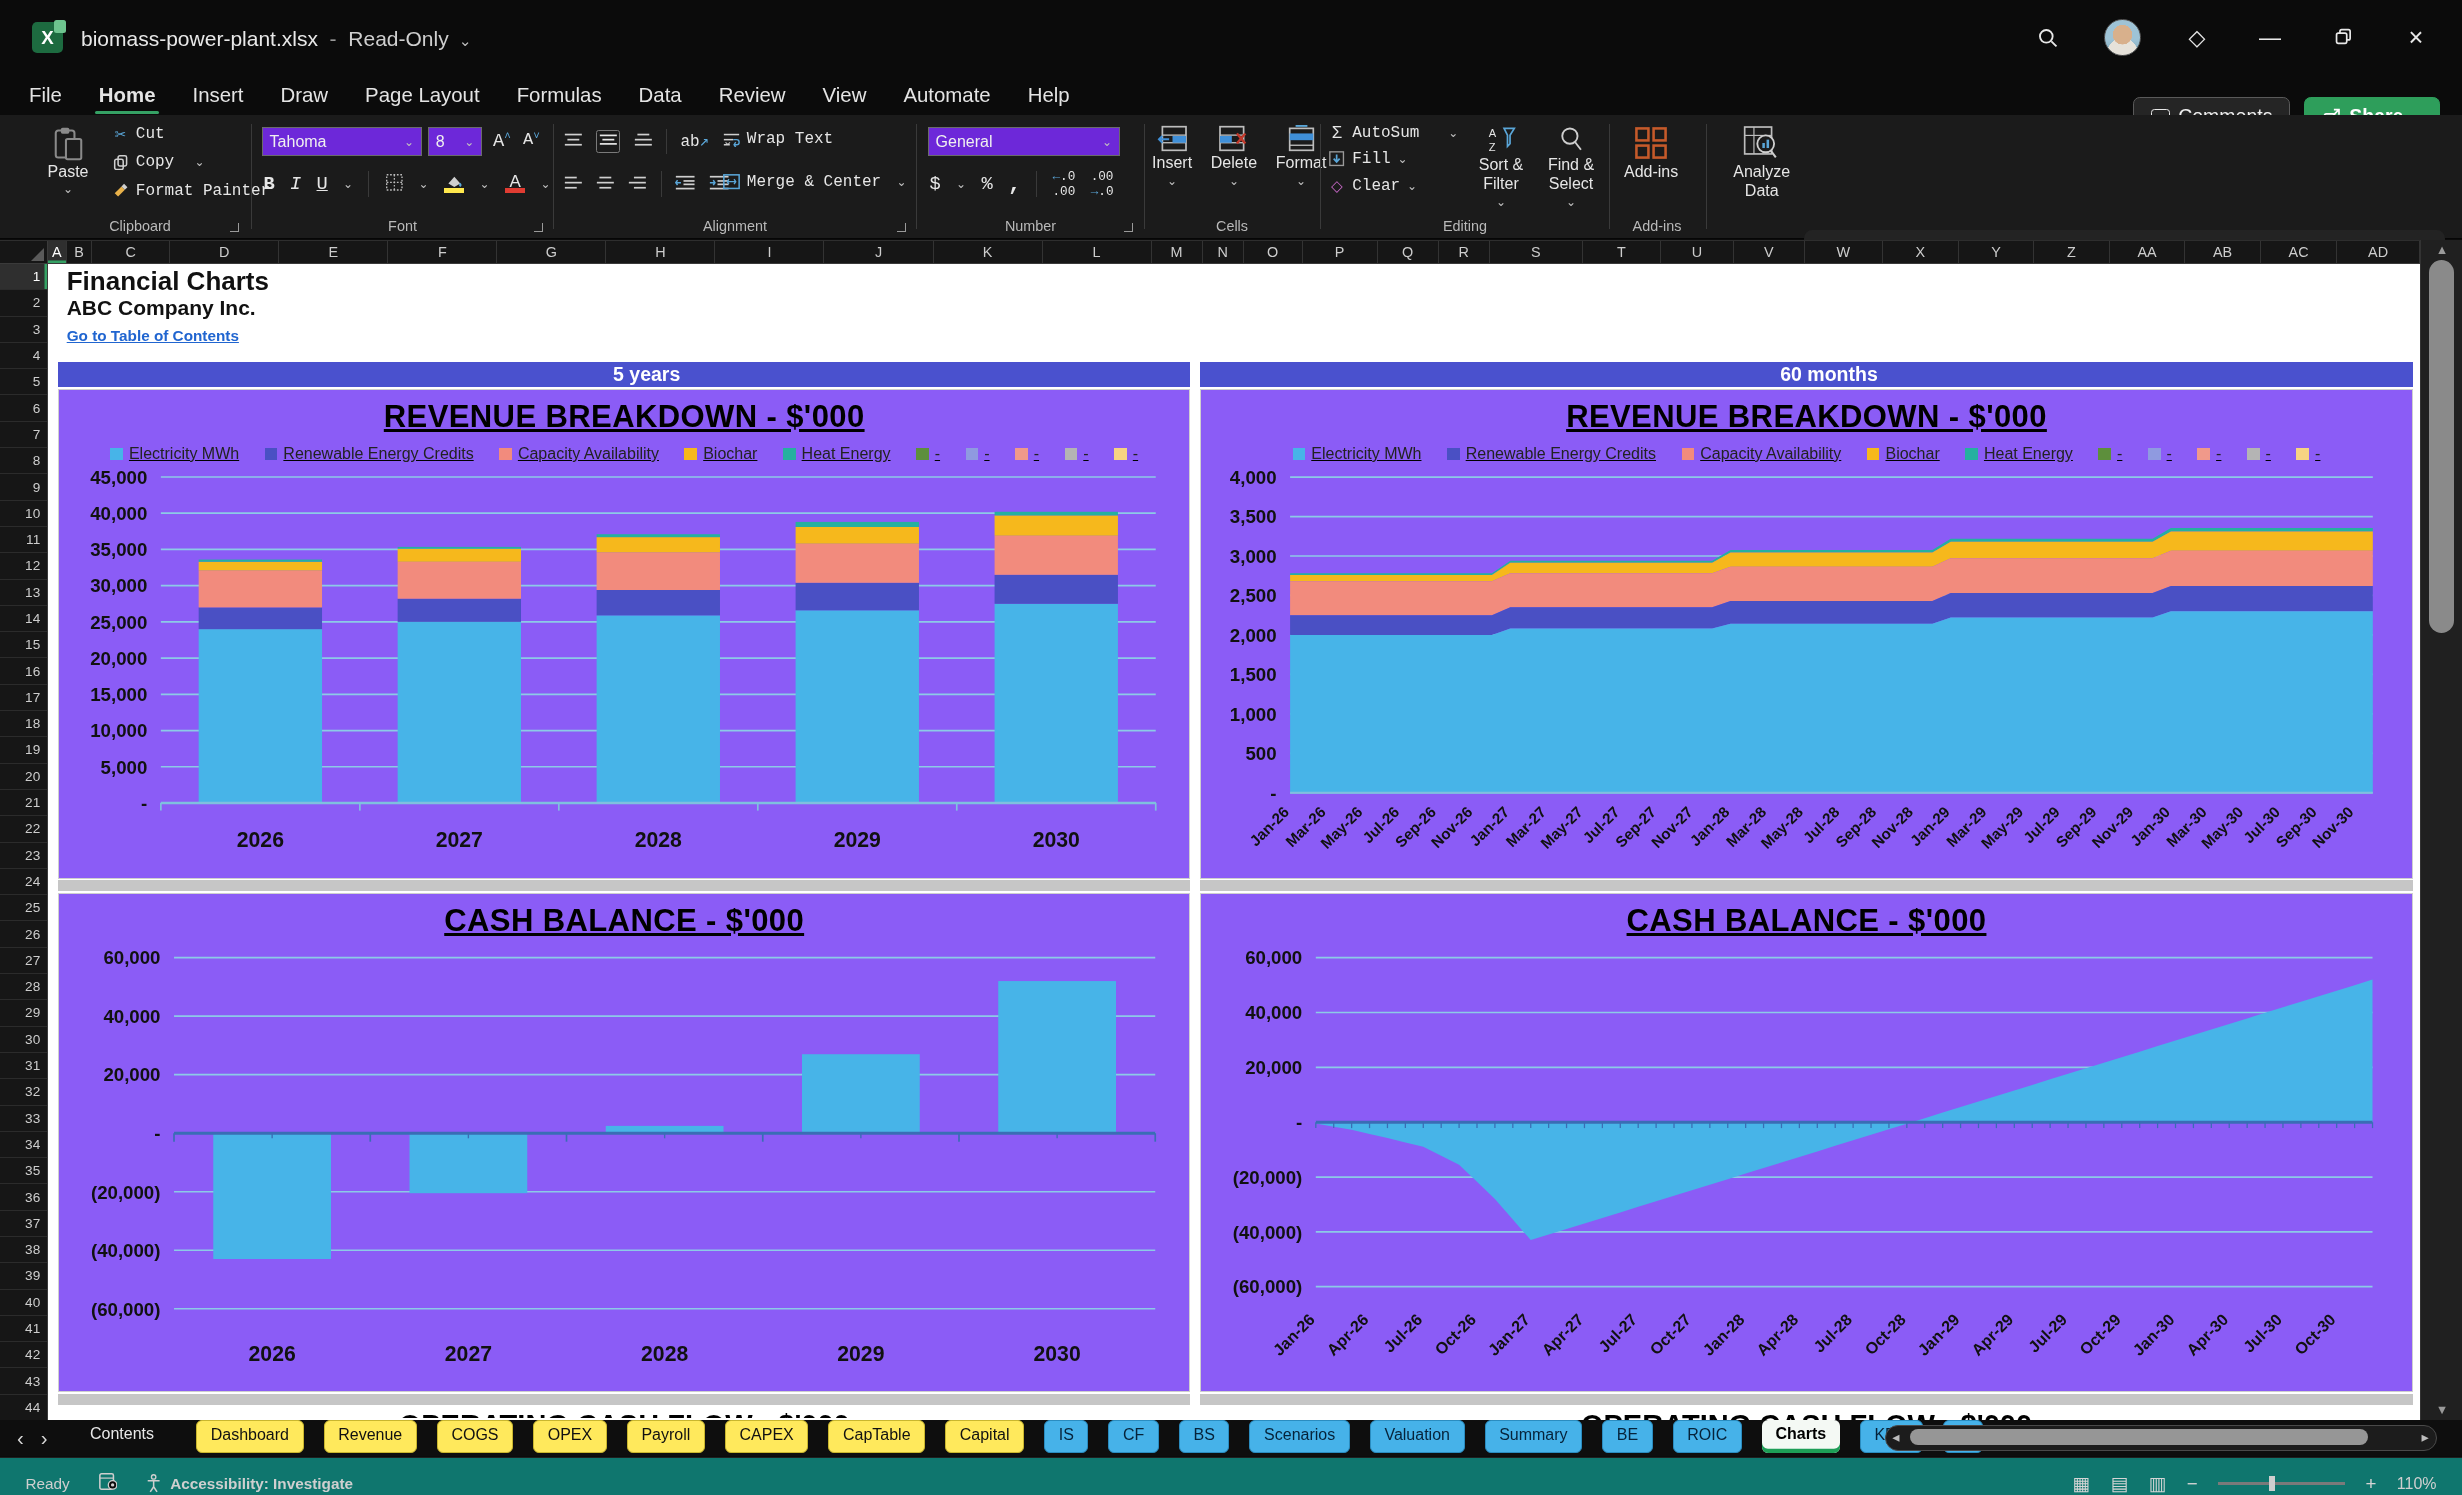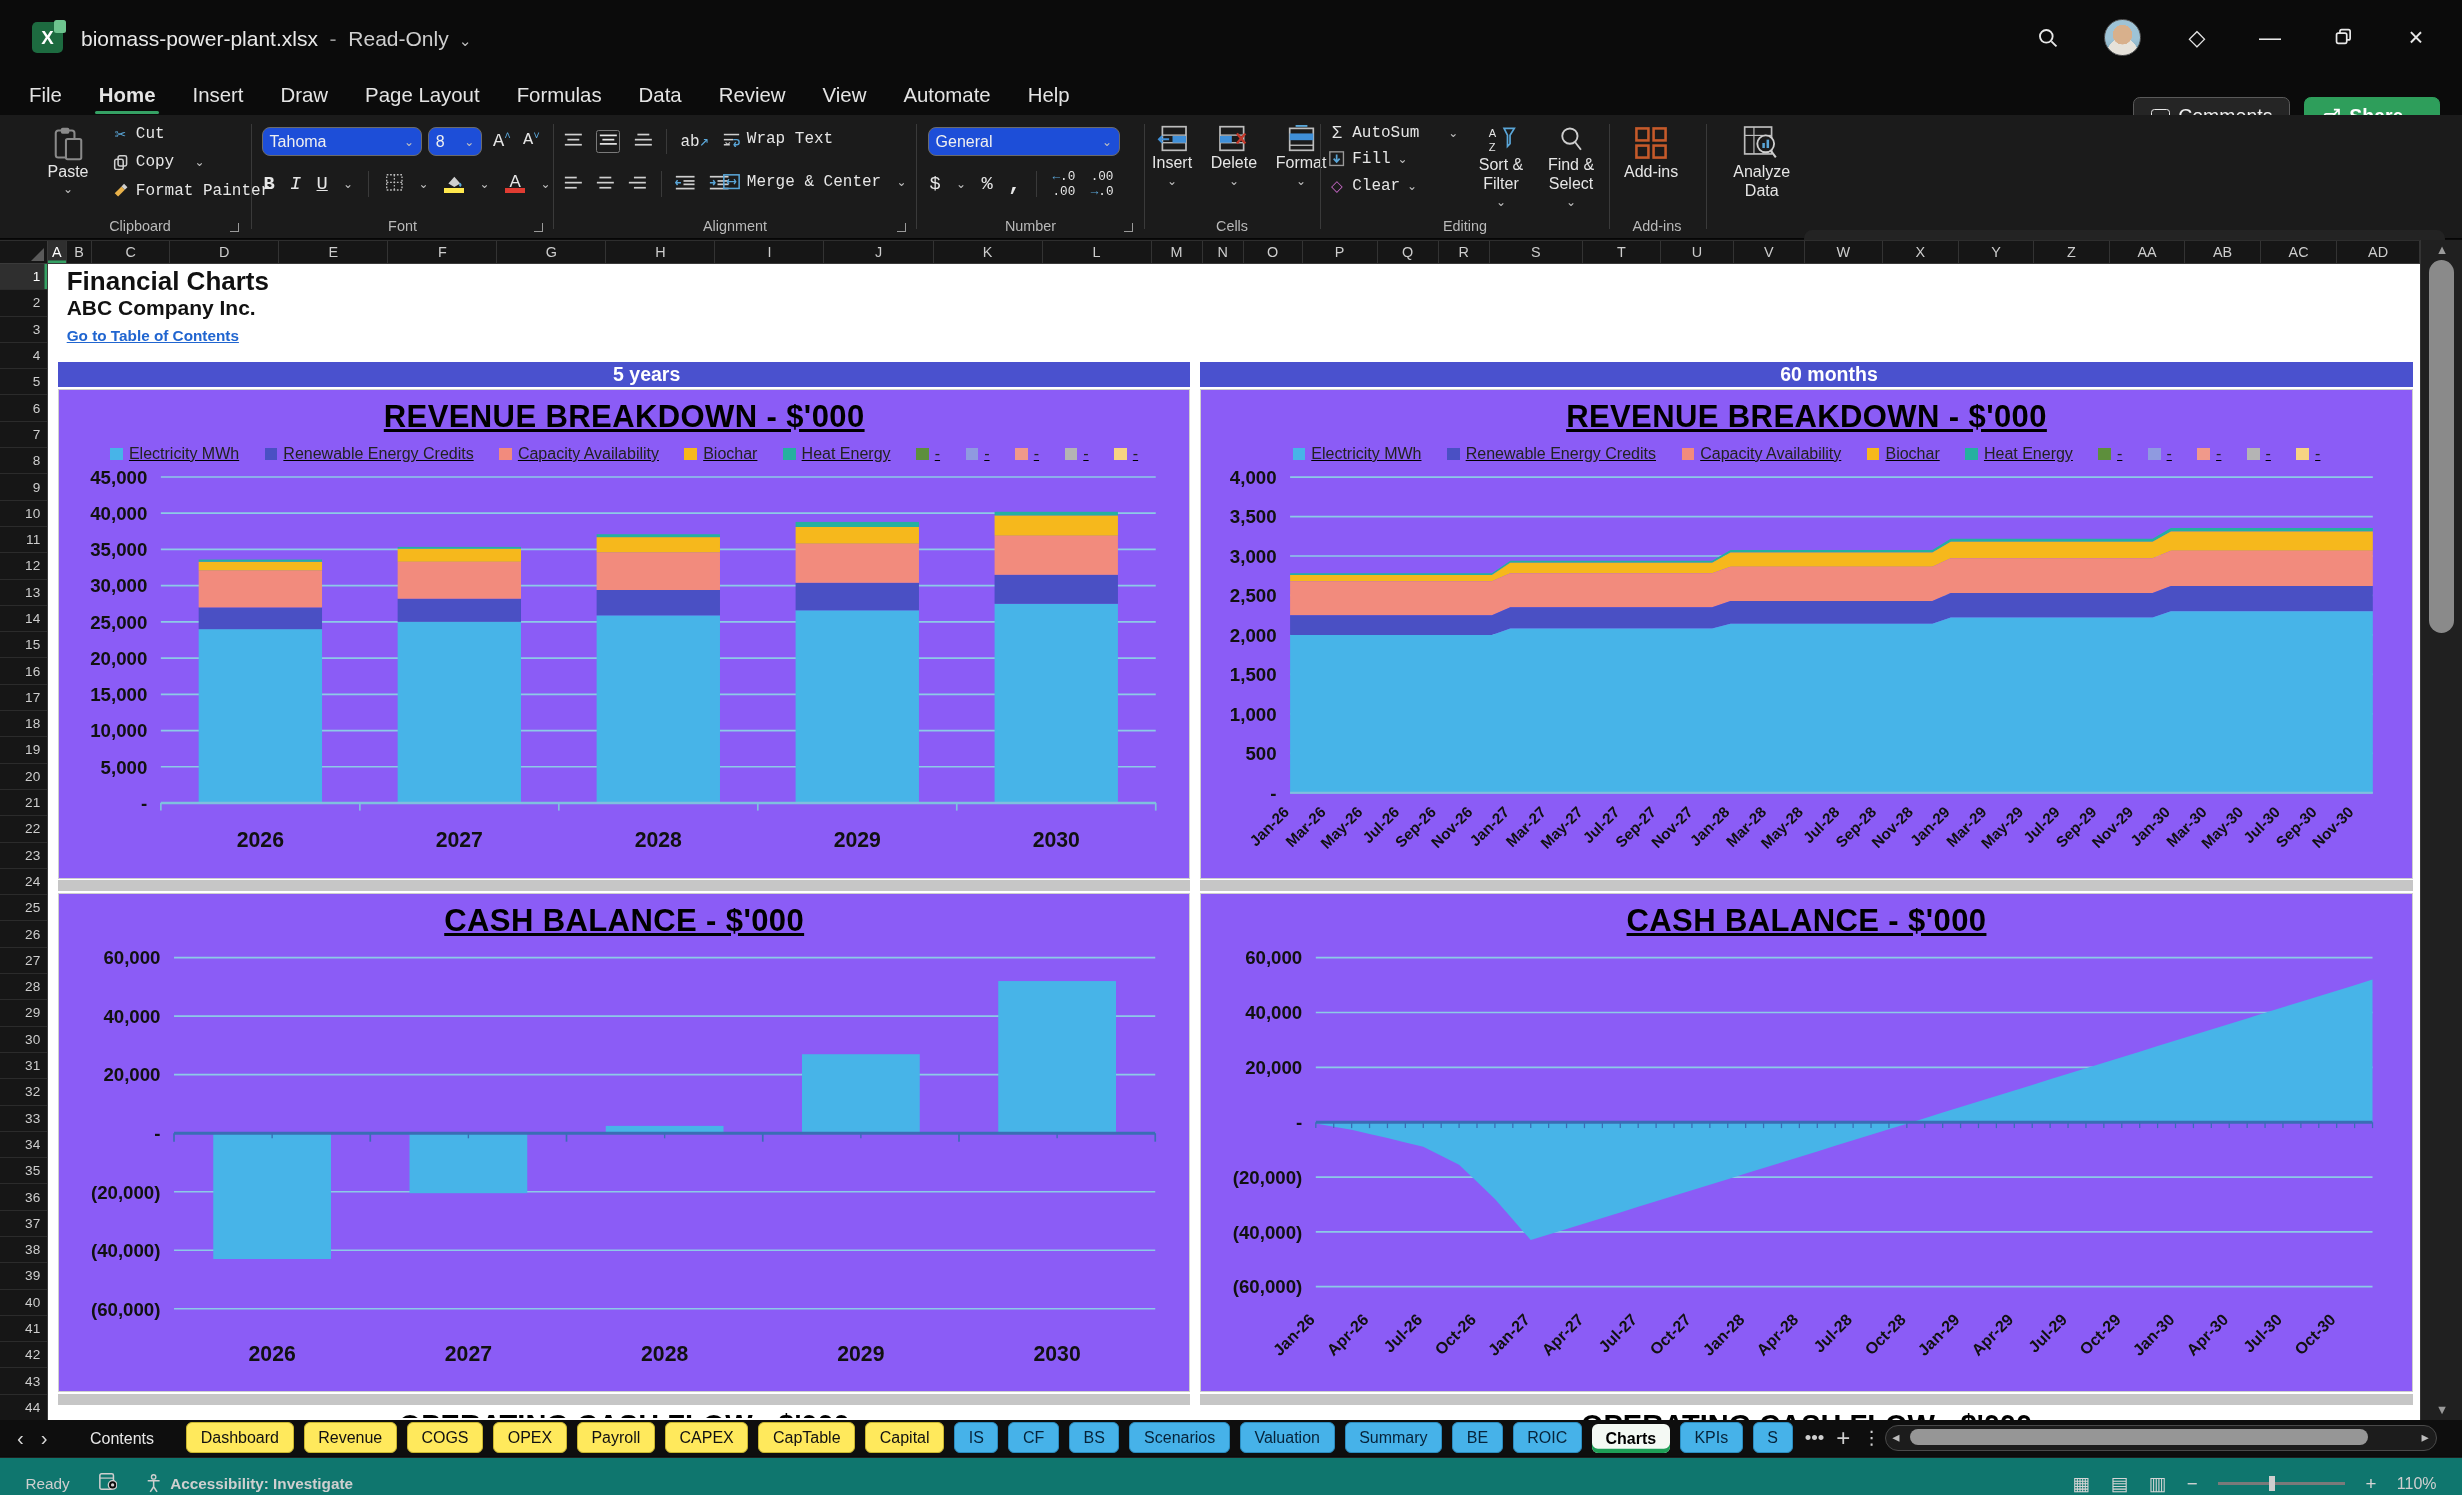--- a/index.html
+++ b/index.html
@@ -40,21 +40,21 @@
   
   #ribbon { position:absolute; left:0; top:115px; width:100%; height:124px; background:#1b1b1b; border-bottom:1.7px solid #060606; }
   .rgroup { position:absolute; top:0; height:122px; }
   .rlabel { position:absolute; bottom:3.4px; left:0; right:0; text-align:center; color:#b9b9b9; font-size:14.4px; }
   .launcher { position:absolute; bottom:5.1px; right:6.8px; width:9.3px; height:9.3px;
     border-right:1.7px solid #9a9a9a; border-bottom:1.7px solid #9a9a9a; }
   .rdiv { position:absolute; top:8.5px; width:0.8px; height:105px; background:#3a3a3a; }
   .rtext { color:#e6e6e6; font-size:16px; white-space:nowrap;font-family:Liberation Mono, monospace; }
   .dim { color:#8a8a8a; }
   .chev { color:#c0c0c0; font-size:12px; }
-  .combo { background:#1d4ed8; border:0.8px solid #6b6b6b; border-radius:8px; color:#f0f0f0; font-size:16px;
+  .combo { background:#6d28d9; border:0.8px solid #6b6b6b; border-radius:0; color:#f0f0f0; font-size:16px;
     display:flex; align-items:center; justify-content:space-between; padding:0 6.8px; height:29px; }
   .rbtn { display:flex; align-items:center; gap:6.8px; }
   .icon16 { width:17px; height:17px; display:inline-flex; align-items:center; justify-content:center; }
   .stackbtn { display:flex; flex-direction:column; align-items:center; color:#e6e6e6; font-size:16px; gap:1.7px; }
   .u-color { display:inline-block; width:20.4px; height:5.1px; margin-top:-2.5px; }
 
   
   #logo { position:absolute; left:1804px; top:115px; width:641px; height:120px; background:#232323; border-radius:8.5px;
      display:flex; align-items:center; }
   .logo-circle { width:88px; height:88px; background:#fff; border-radius:50%; margin-left:24px;
@@ -95,21 +95,21 @@
   .cuttitle { position:absolute; overflow:hidden; text-align:center; font-size:29px; font-weight:800; color:#000; }
 
   
   #vscroll { position:absolute; right:0; top:240px; width:42px; height:1180px; background:#202020; border-left:0.8px solid #333; }
   #vthumb { position:absolute; left:7.6px; top:20.4px; width:25.5px; height:373px; background:#8a8a8a; border-radius:12.7px; }
   .varrow { position:absolute; left:0; width:42px; text-align:center; color:#9a9a9a; font-size:12.7px; }
 
   
   #tabbar { position:absolute; left:0; top:1420px; width:100%; height:36px; background:#0e0e0e; display:flex; align-items:center; }
   .tnav { color:#d8d8d8; font-size:20.4px; margin-left:17px; }
-  #tabs { display:flex; align-items:flex-end; gap:10px; margin-left:39px; height:100%; padding-bottom:3.4px; }
+  #tabs { display:flex; gap:20px; margin-left:39px; height:100%; padding-bottom:3.4px; }
   .stab { border-radius:6px; font-size:16px; padding:5.1px 13.6px; white-space:nowrap; }
   .stab.plain { color:#e8e8e8; background:transparent; padding-left:3.4px; margin-right:8.5px;}
   .stab.yellow { background:#ffe95c; color:#111; border:0.8px solid #c9b62e; }
   .stab.blue { background:#46b2e9; color:#06233a; border:0.8px solid #2a8cc0; }
   .stab.active { background:#f4f9f4; color:#000; font-weight:bold; box-shadow:inset 0 -4.2px 0 #1e9e57; }
   .tab-extra { color:#cfcfcf; font-size:18.7px; margin-left:12px; }
   #hscroll { position:absolute; right:25.5px; top:5.1px; width:552px; height:26px; background:#1c1c1c; border:1.7px solid #4a4a4a; border-radius:13.6px; }
   #hthumb { position:absolute; left:24px; top:3.4px; width:458px; height:16px; background:#969696; border-radius:8.5px; }
   .harrow { position:absolute; top:3.4px; color:#bdbdbd; font-size:14.4px; }
 

